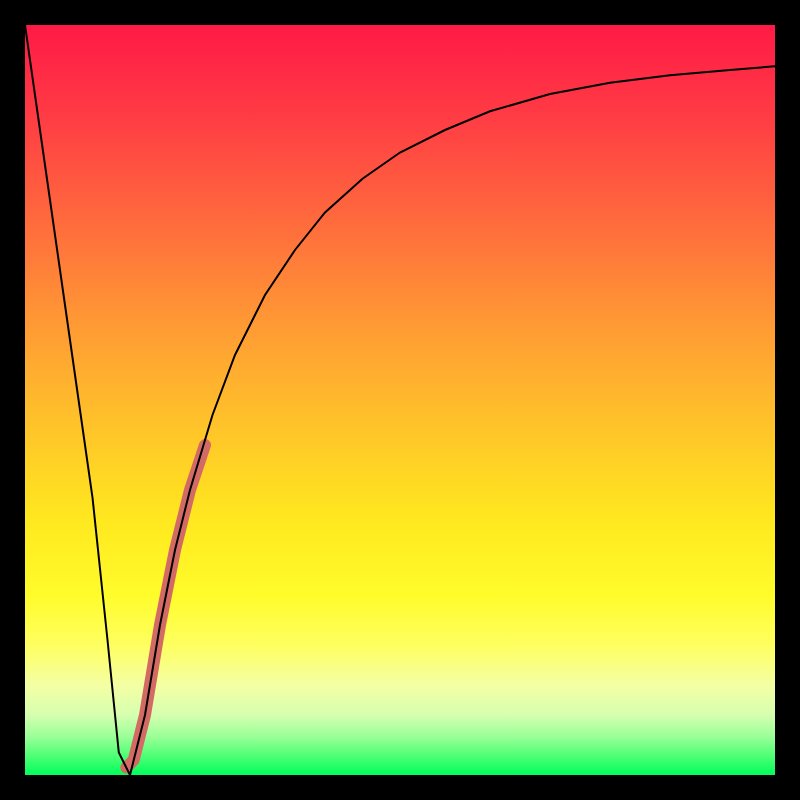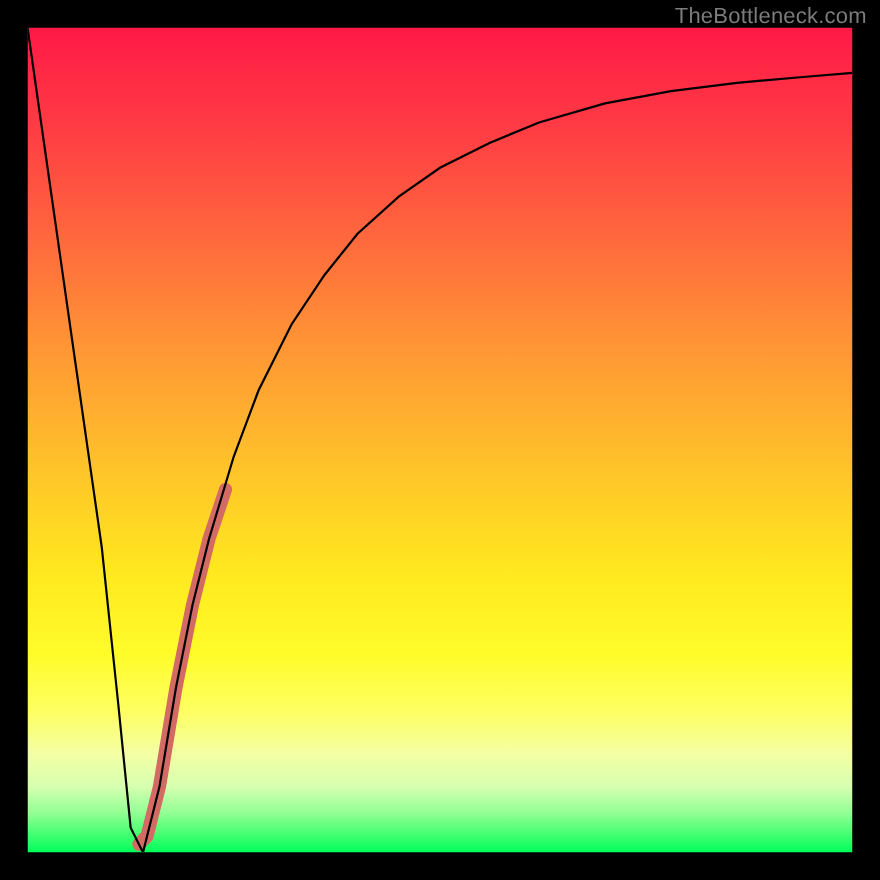--- a/index.html
+++ b/index.html
@@ -70,14 +70,13 @@
 <div class="frame">
 
   <div class="plot-area">
     <div class="gradient"></div>
     <svg class="curve" viewBox="0 0 750 750" preserveAspectRatio="none">
       <path id="highlight-path" fill="none" stroke="#d46a64" stroke-width="12" stroke-linecap="round" stroke-linejoin="round" d="M101.3 742.5 L108.7 735.0 L120.0 690.0 L135.0 600.0 L150.0 525.0 L165.0 465.0 L180.0 420.0"></path>
       <path id="main-path" fill="none" stroke="#000000" stroke-width="2" d="M0.0 0.0 L22.5 157.5 L45.0 315.0 L67.5 472.5 L82.5 615.0 L93.8 727.5 L105.0 750.0 L120.0 690.0 L135.0 600.0 L150.0 525.0 L165.0 465.0 L187.5 390.0 L210.0 330.0 L240.0 270.0 L270.0 225.0 L300.0 187.5 L337.5 153.8 L375.0 127.5 L420.0 105.0 L465.0 86.3 L525.0 69.0 L585.0 57.8 L645.0 50.3 L705.0 45.0 L750.0 41.3"></path>
     </svg>
   </div>
 
-  <div class="watermark">TheBottleneck.com</div>
 </div>
 
 </body></html>

